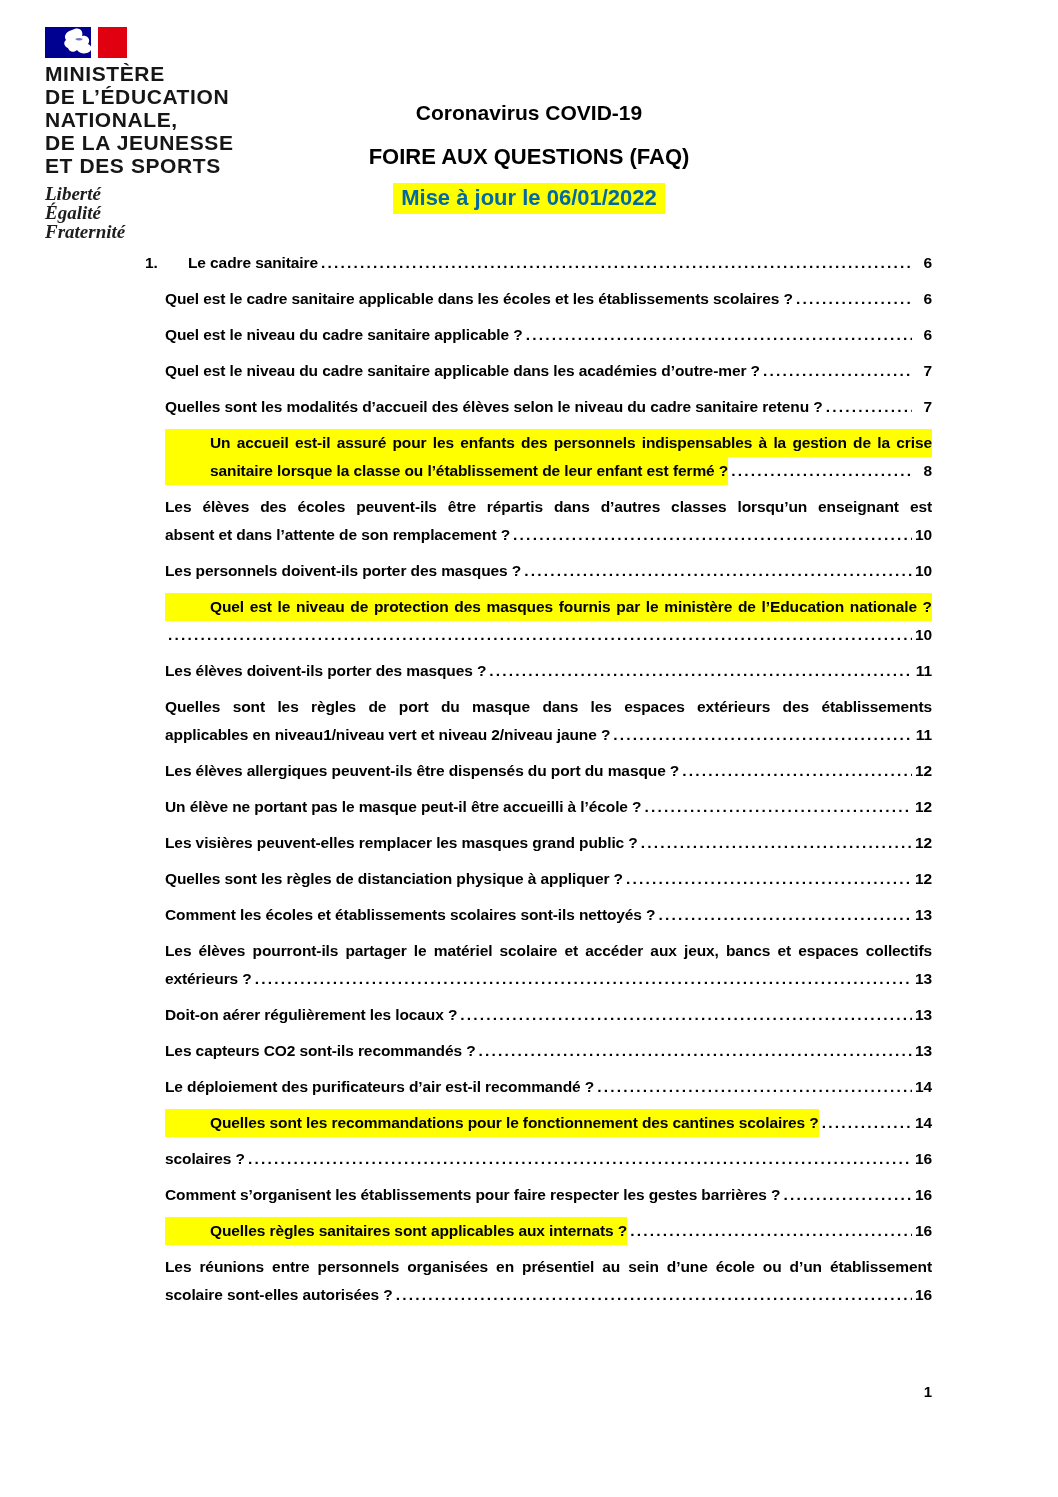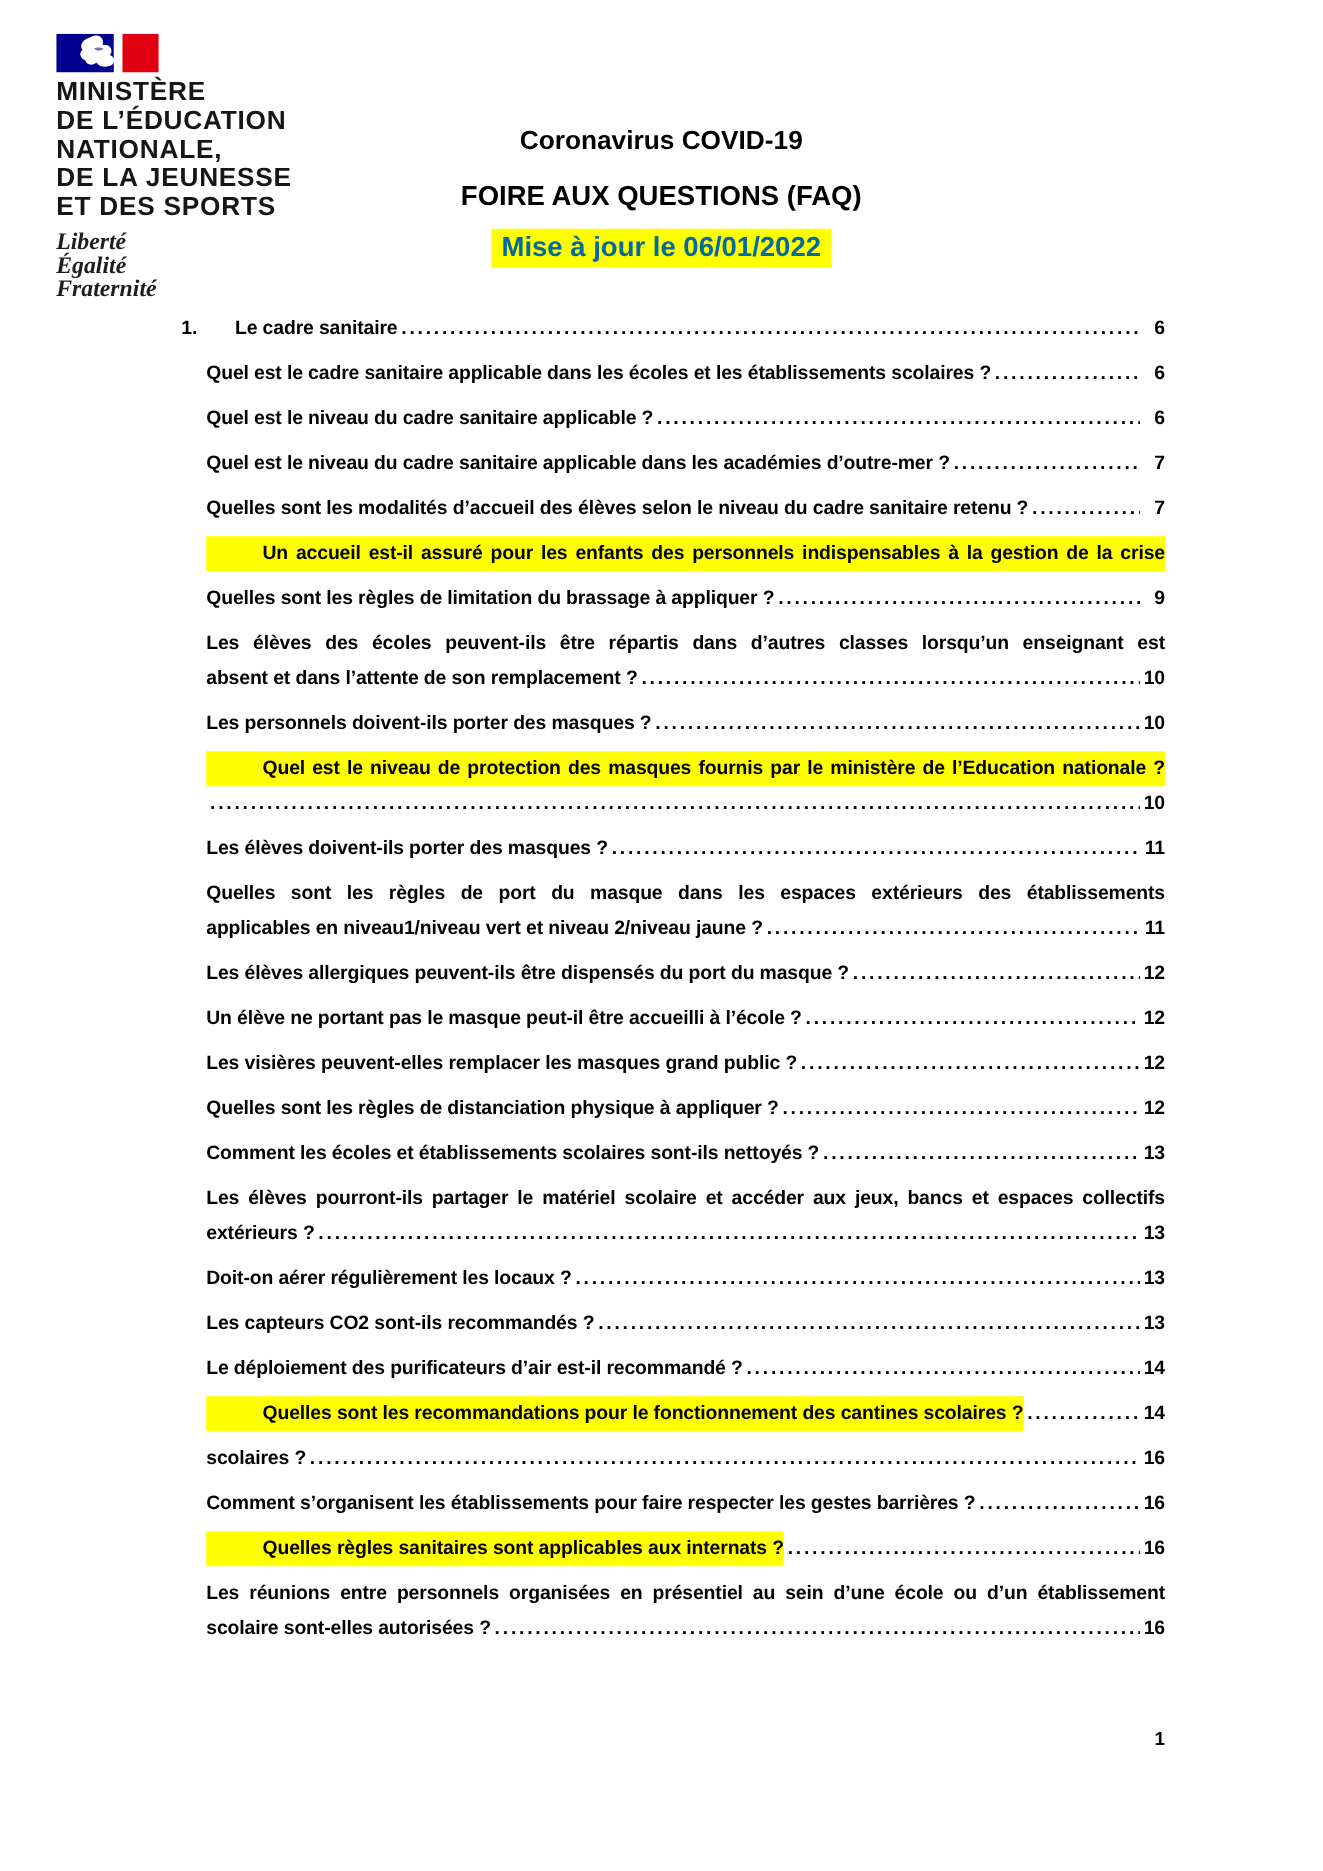--- a/index.html
+++ b/index.html
@@ -112,26 +112,24 @@
       </div>
       <div class="toc-entry">
         <div class="toc-last">
           <span class="toc-q">Quelles sont les modalités d’accueil des élèves selon le niveau du cadre sanitaire retenu ?</span>
           <span class="toc-dots"></span>
           <span class="toc-pg">7</span>
         </div>
       </div>
       <div class="toc-entry">
         <div class="toc-line hl">Un accueil est-il assuré pour les enfants des personnels indispensables à la gestion de la crise</div>
-      </div>
-      <div class="toc-entry">
-        <div class="toc-last">
-          <span class="toc-q">Quelles sont les règles de limitation du brassage à appliquer ?</span>
-          <span class="toc-dots"></span>
-          <span class="toc-pg">9</span>
+        <div class="toc-last">
+          <span class="toc-q hl">sanitaire lorsque la classe ou l’établissement de leur enfant est fermé ?</span>
+          <span class="toc-dots"></span>
+          <span class="toc-pg">8</span>
         </div>
       </div>
       <div class="toc-entry">
         <div class="toc-line">Les élèves des écoles peuvent-ils être répartis dans d’autres classes lorsqu’un enseignant est</div>
         <div class="toc-last">
           <span class="toc-q">absent et dans l’attente de son remplacement ?</span>
           <span class="toc-dots"></span>
           <span class="toc-pg">10</span>
         </div>
       </div>

